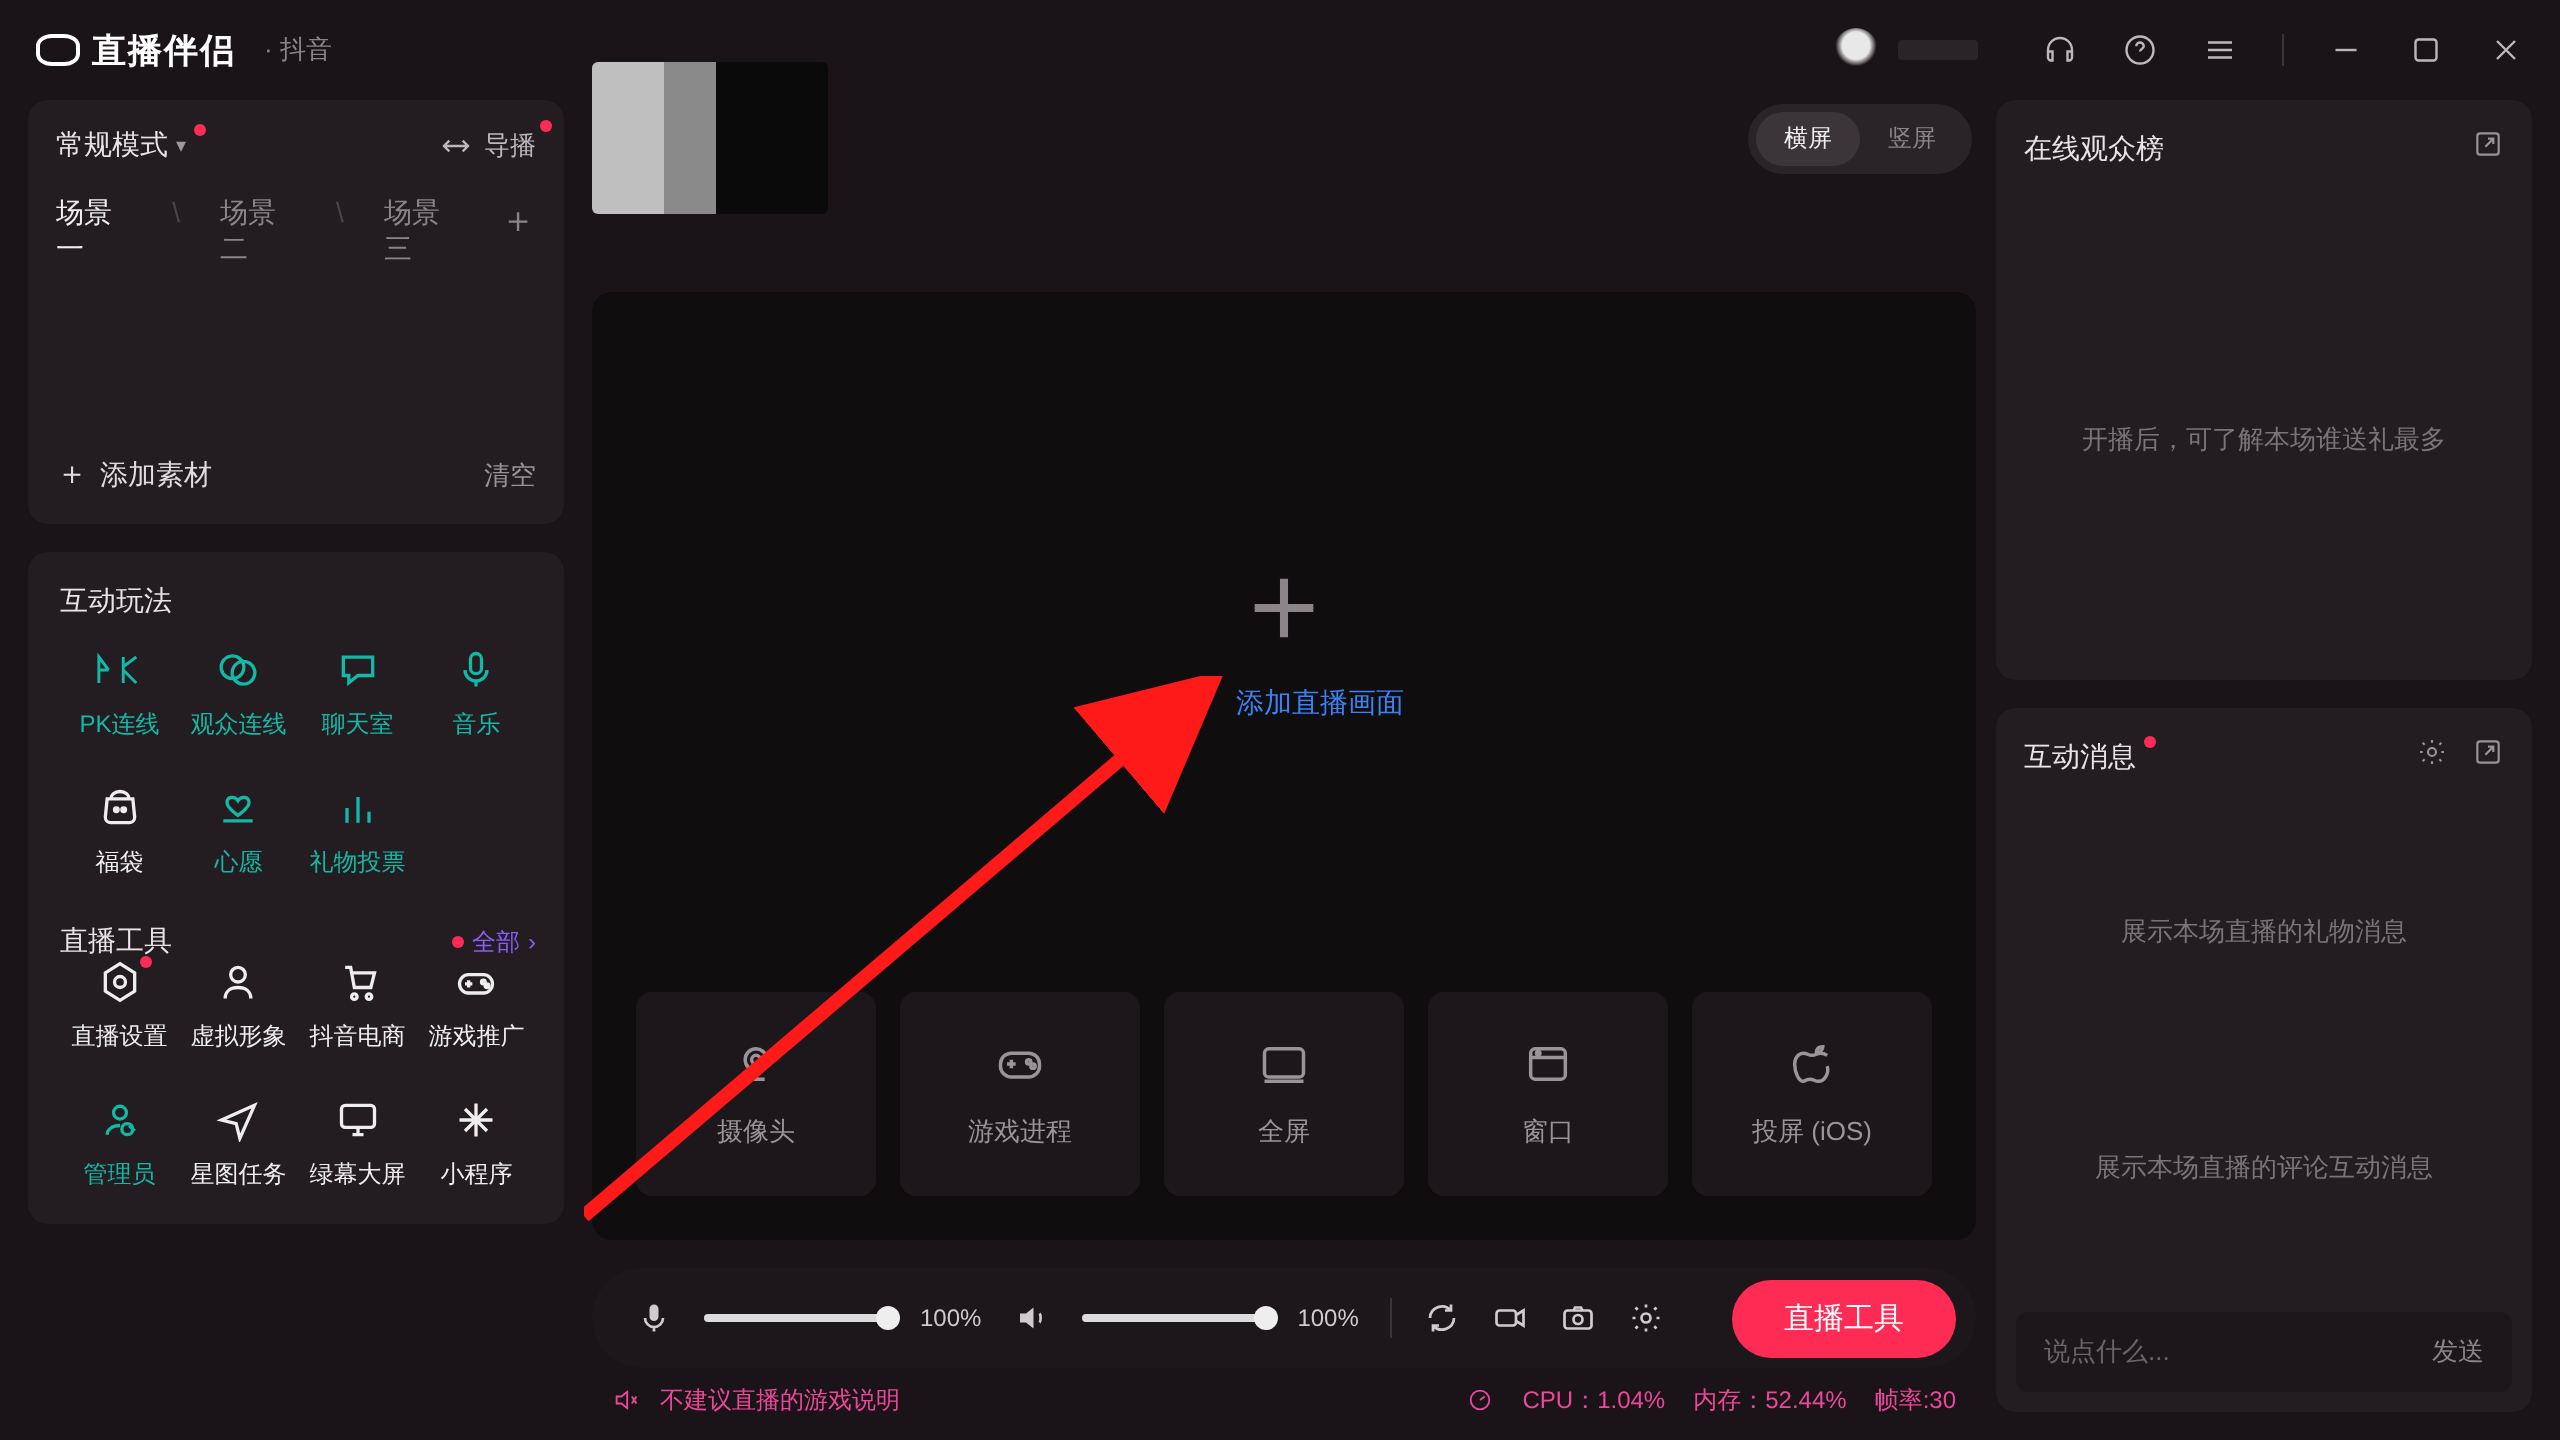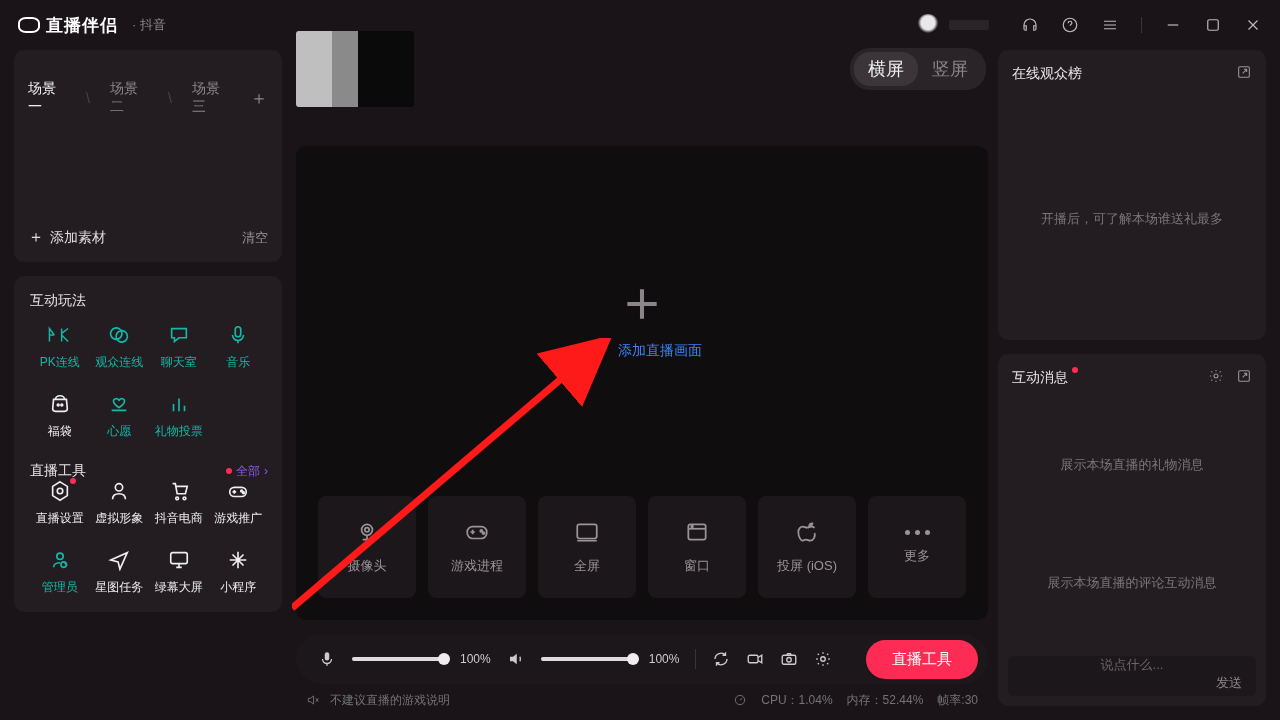--- a/index.html
+++ b/index.html
@@ -23,21 +23,21 @@
 .col-right { width:282px; padding:0 14px 14px 0; display:flex; flex-direction:column; gap:14px; }
 
 .panel { background:#231d21; border-radius:10px; }
 .sc-panel { padding:14px 14px; height:212px; display:flex; flex-direction:column; position:relative; }
 .sc-head { display:flex; align-items:center; }
 .mode { color:#e8e4e6; font-size:14px; display:flex; align-items:center; gap:4px; position:relative; }
 .mode .caret { font-size:10px; color:#999; }
 .dot-red { width:6px; height:6px; background:#fe2c55; border-radius:50%; position:absolute; top:-2px; right:-10px; }
 .sc-head-r { margin-left:auto; display:flex; align-items:center; gap:6px; color:#bdb7bb; font-size:13px; position:relative; }
 .sc-head-r .dot-red { top:-4px; right:-8px; }
-.scene-row { display:flex; align-items:center; gap:20px; margin-top:16px; color:#8a8488; font-size:14px; }
+.scene-row { display:flex; gap:20px; margin-top:16px; color:#8a8488; font-size:14px; }
 .scene-row .sep { color:#4a4448; }
 .scene-row .active { color:#eee; }
 .scene-row .add { margin-left:auto; color:#8a8488; font-size:18px; }
 .sc-foot { margin-top:auto; display:flex; align-items:center; }
 .add-src { display:flex; align-items:center; gap:6px; color:#e0dcde; font-size:14px; }
 .add-src .plus { font-size:16px; }
 .clear { margin-left:auto; color:#9a9498; font-size:13px; }
 
 .int-panel { padding:16px 14px 16px 16px; }
 .int-title { font-size:14px; color:#e8e4e6; margin-bottom:14px; }
@@ -51,21 +51,21 @@
 .g-dot { width:6px; height:6px; background:#fe2c55; border-radius:50%; position:absolute; top:-2px; right:-3px; }
 .tools-head { display:flex; align-items:center; margin:22px 0 0 0; }
 .tools-head .all { margin-left:auto; color:#8b5cf6; font-size:12px; display:flex; align-items:center; gap:4px; position:relative; }
 .tools-head .all .d { width:6px; height:6px; background:#fe2c55; border-radius:50%; }
 
 .mid-head { height:38px; display:flex; align-items:center; padding:0 2px 0 0; }
 .thumb { width:118px; height:76px; background:#1f1a1e; border-radius:3px; overflow:hidden; display:flex; }
 .thumb .c1 { width:36px; background:#bfbfbf; }
 .thumb .c2 { width:26px; background:#8a8a8a; }
 .thumb .c3 { flex:1; background:#0a0a0a; }
-.orient { margin-left:auto; background:#2a2428; border-radius:20px; padding:4px; display:flex; font-size:18px; }
+.orient { margin-left:auto; background:#2a2428; border-radius:20px; padding:4px; display:flex; font-size:12px; }
 .orient span { padding:5px 14px; border-radius:16px; color:#8a8488; cursor:pointer; }
 .orient .on { background:#3b3539; color:#eee; }
 
 .preview { flex:1; margin-top:58px; background:#100d0f; border-radius:10px; position:relative; overflow:hidden; display:flex; flex-direction:column; }
 .pv-center { flex:1; display:flex; flex-direction:column; align-items:center; justify-content:center; gap:18px; position:relative; }
 .big-plus { color:#8b8589; }
 .big-plus svg { width:44px; height:44px; stroke:currentColor; stroke-width:2.2; fill:none; }
 .pv-text { color:#3b82f6; font-size:14px; margin-left:36px; margin-top:-6px; }
 .source-row { display:flex; gap:12px; padding:0 22px 22px 22px; }
 .src { flex:1; background:#1c171a; border-radius:8px; height:102px; display:flex; flex-direction:column; align-items:center; justify-content:center; gap:12px; color:#9a9498; cursor:pointer; }
@@ -80,37 +80,37 @@
 .c-ico.stroke svg { fill:none; stroke-width:1.8; }
 .slider { position:relative; height:4px; background:#3a3438; border-radius:2px; }
 .sl1 { width:92px; }
 .sl2 { width:92px; }
 .slider .fill { position:absolute; left:0; top:0; bottom:0; background:#ddd; border-radius:2px; }
 .slider .knob { position:absolute; top:50%; width:12px; height:12px; background:#eee; border-radius:50%; transform:translate(-50%,-50%); }
 .pct { font-size:12px; color:#cfcbcd; }
 .c-sep { width:1px; height:20px; background:#3a3438; }
 .start-btn { margin-left:auto; background:#fe2c55; color:#fff; border:none; border-radius:22px; padding:10px 26px; font-size:15px; cursor:pointer; }
 
-.status-bar { height:32px; display:flex; align-items:center; gap:10px; padding:0 10px; color:#737373; font-size:12px; }
+.status-bar { height:32px; display:flex; align-items:center; gap:10px; padding:0 10px; color:#ec4899; font-size:12px; }
 .status-bar .sb-ico { display:flex; }
 .status-bar .sb-ico svg { width:14px; height:14px; stroke:currentColor; fill:none; stroke-width:1.6; }
 .sb-right { margin-left:auto; display:flex; align-items:center; gap:14px; }
 
 .r-panel { background:#231d21; border-radius:10px; display:flex; flex-direction:column; }
 .rp-head { display:flex; align-items:center; padding:14px 14px; }
 .rp-title { font-size:14px; color:#e8e4e6; position:relative; }
 .rp-title .dot-red { top:-2px; right:-10px; }
 .rp-ico { margin-left:auto; display:flex; gap:12px; color:#9a9498; }
 .rp-ico svg { width:16px; height:16px; stroke:currentColor; fill:none; stroke-width:1.6; }
 .rp-body { flex:1; display:flex; align-items:center; justify-content:center; color:#7a7478; font-size:13px; padding:0 14px; text-align:center; }
 .audience { height:290px; }
 .msg-panel { flex:1; min-height:0; }
 .msg-panel .rp-body { flex-direction:column; gap:100px; }
 .chat-row { padding:10px; }
-.chat-row .box { height:40px; background:#1c171a; border-radius:6px; display:flex; align-items:center; padding:0 14px; color:#6a6468; font-size:13px;flex-direction:column; }
+.chat-row .box { height:40px; background:#1c171a; border-radius:6px; display:flex; align-items:center; padding:0 14px; color:#6a6468; font-size:13px; }
 .chat-row .send { margin-left:auto; color:#8a8488; }
 
 .arrow { position:absolute; left:292px; top:338px; pointer-events:none; z-index:50; }
 .arrow svg { width:340px; height:280px; }
 </style>
 </head>
 <body>
 
 <div class="titlebar">
   <div class="logo">
@@ -154,20 +154,34 @@
         <svg viewBox="0 0 24 24">
           <path d="M6 6l12 12M18 6L6 18"></path>
         </svg>
       </div>
   </div>
 </div>
 
 <div class="main">
   <div class="col-left">
     <div class="panel sc-panel">
+      <div class="sc-head">
+        <div class="mode">
+          <span>常规模式</span>
+          <span class="caret">▾</span>
+          <span class="dot-red"></span>
+        </div>
+        <div class="sc-head-r">
+          <svg width="16" height="16" viewBox="0 0 24 24" stroke="currentColor" fill="none" stroke-width="1.8">
+              <path d="M7 8l-4 4 4 4M17 8l4 4-4 4M3 12h18"></path>
+            </svg>
+          <span>导播</span>
+          <span class="dot-red"></span>
+        </div>
+      </div>
       <div class="scene-row">
         <span class="active">场景一</span>
         <span class="sep">\</span>
         <span>场景二</span>
         <span class="sep">\</span>
         <span>场景三</span>
         <span class="add">＋</span>
       </div>
       <div class="sc-foot">
         <div class="add-src">
@@ -380,28 +394,20 @@
               <path d="M4 9h16"></path>
               <circle cx="7.5" cy="7" r="0.8" fill="currentColor"></circle>
             </svg>
             <span class="src-lab">窗口</span>
           </div>
         <div class="src">
             <svg viewBox="0 0 24 24">
               <path d="M16 13c1 3-1 7-4 7-2 0-2-1-4-1s-2 1-3 1c-2 0-4-4-4-8 0-3 2-5 4-5 2 0 2 1 4 1s2-1 4-1c1.5 0 3 1 3 1M14 4c0 1-1 3-3 3 0-2 1-3 3-3z" transform="translate(3,0)"></path>
             </svg>
             <span class="src-lab">投屏 (iOS)</span>
-          </div>
-        <div class="src">
-            <div class="more-dots">
-              <span></span>
-              <span></span>
-              <span></span>
-            </div>
-            <span class="src-lab">更多</span>
           </div>
       </div>
     </div>
 
     <div class="ctrl-bar">
       <div class="c-ico">
           <svg viewBox="0 0 24 24">
             <rect x="9" y="3" width="6" height="11" rx="3"></rect>
             <path d="M6 12a6 6 0 0012 0M12 18v3" fill="none" stroke="currentColor" stroke-width="1.8"></path>
           </svg>

